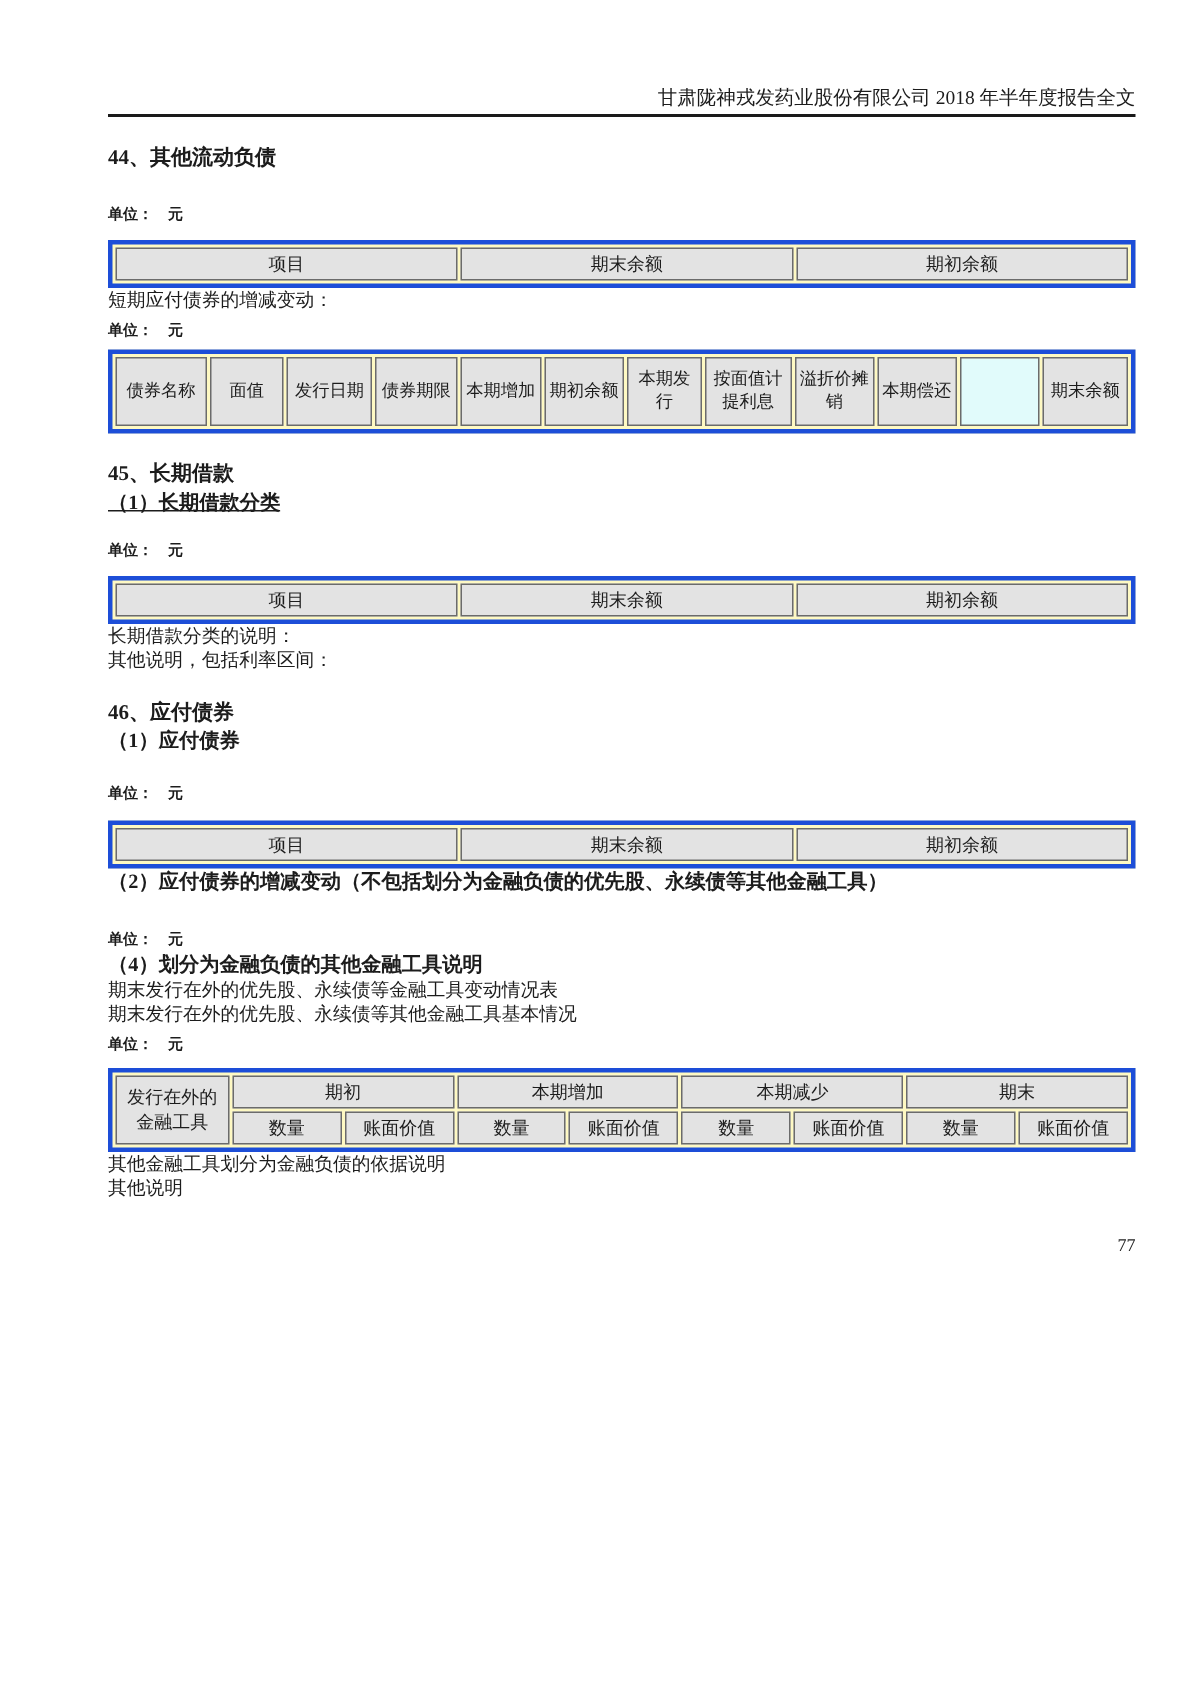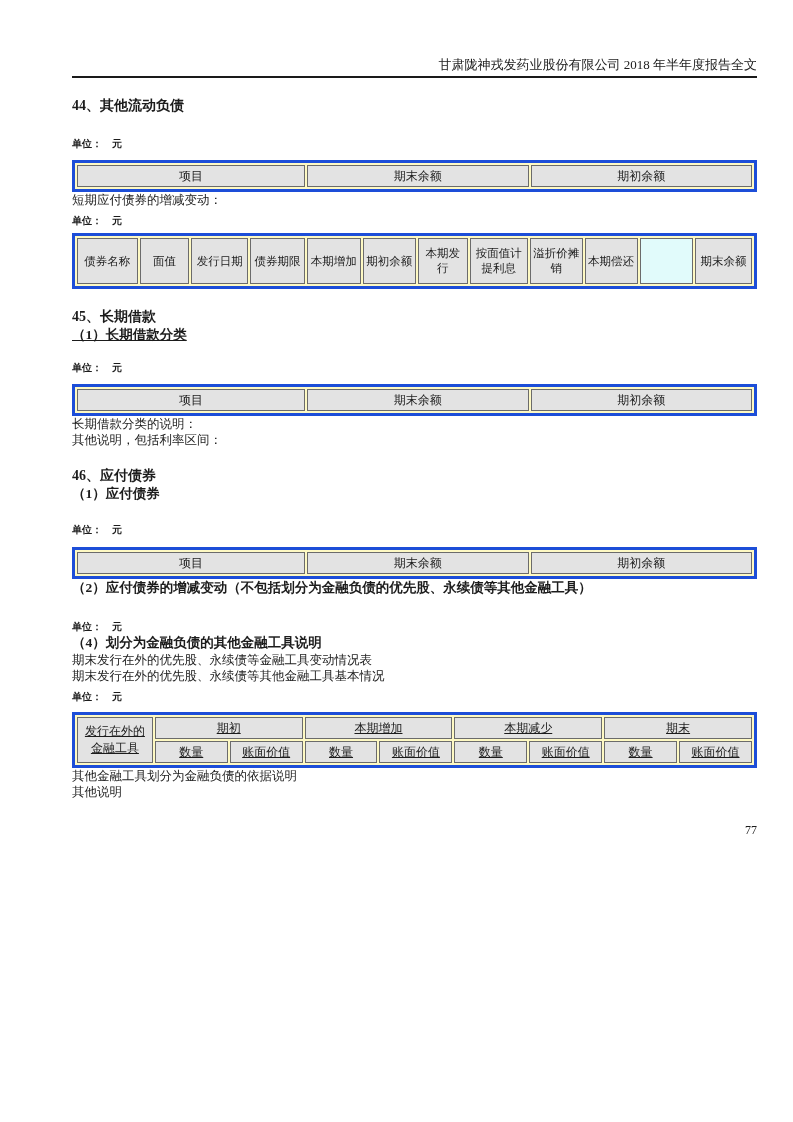--- a/index.html
+++ b/index.html
@@ -96,21 +96,21 @@
   .m-s46a  { margin-top: 21px; }
   .m-unit4 { margin-top: 19px; }
   .m-t46   { margin-top: 10px; }
   .m-s46b  { margin-top: 20px; }
   .m-unit5 { margin-top: 22px; }
   .m-s46c  { margin-top: 28px; }
   .m-s46d  { margin-top: 22px; }
   .m-nb1   { margin-top: 25px; }
   .m-nb2   { margin-top: 4px; }
   .m-unit6 { margin-top: 5px; }
-  .m-fin   { margin-top: 8px; text-decoration: underline; }
+  .m-fin   { margin-top: 8px; }
   .m-nb3   { margin-top: 11px; }
   .m-nb4   { margin-top: 8px; }
   .page-num {
     margin-top: 23px;
     text-align: right;
     font-size: 12px;
     line-height: 15px;
   }
 </style>
 </head>

